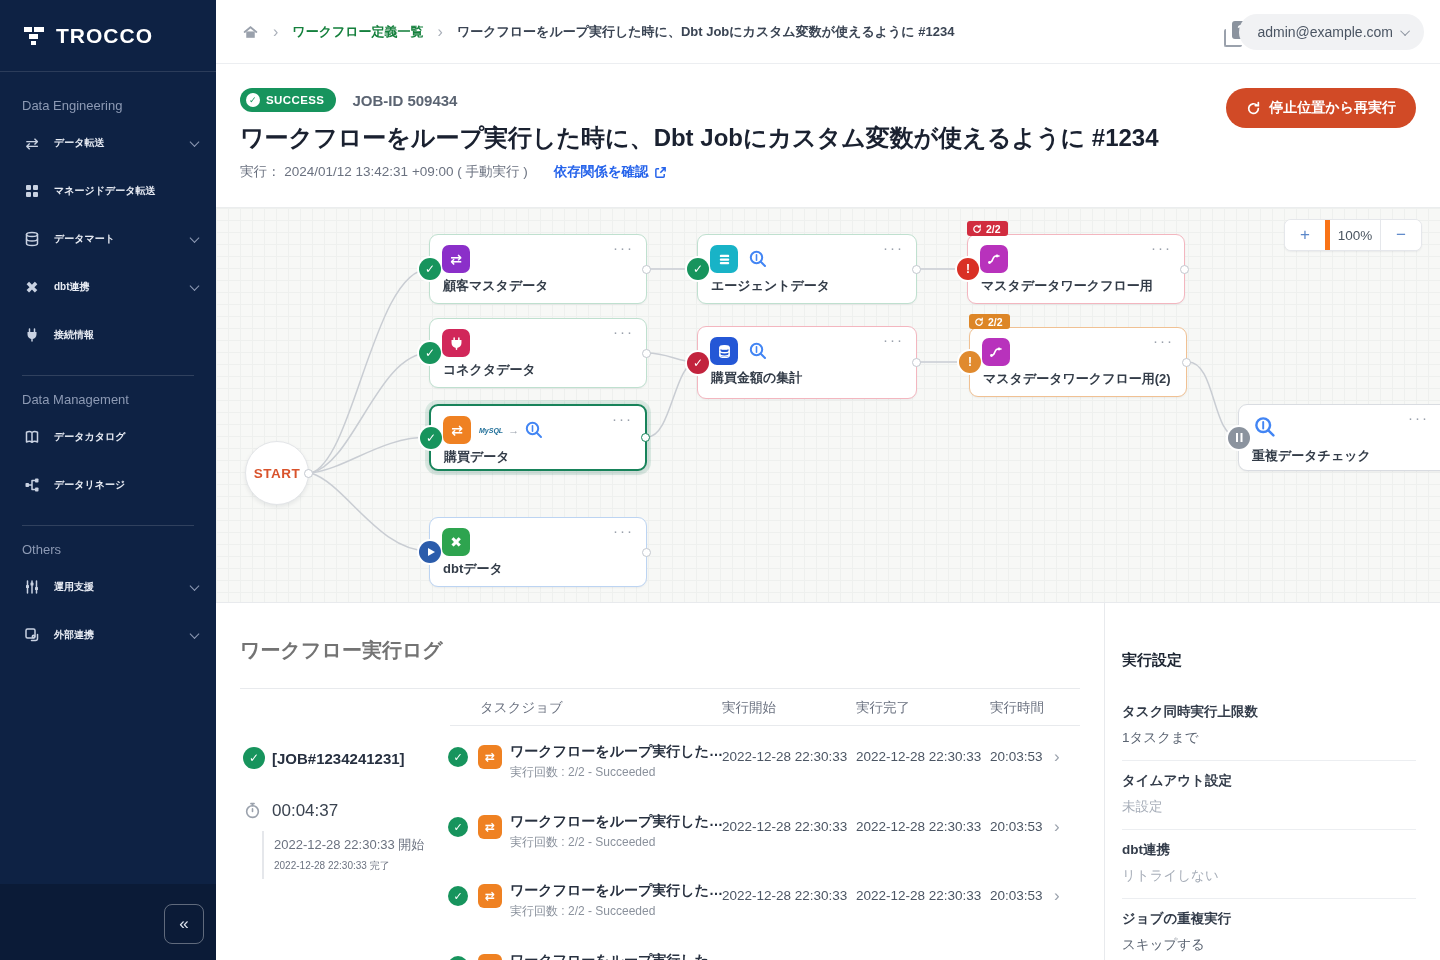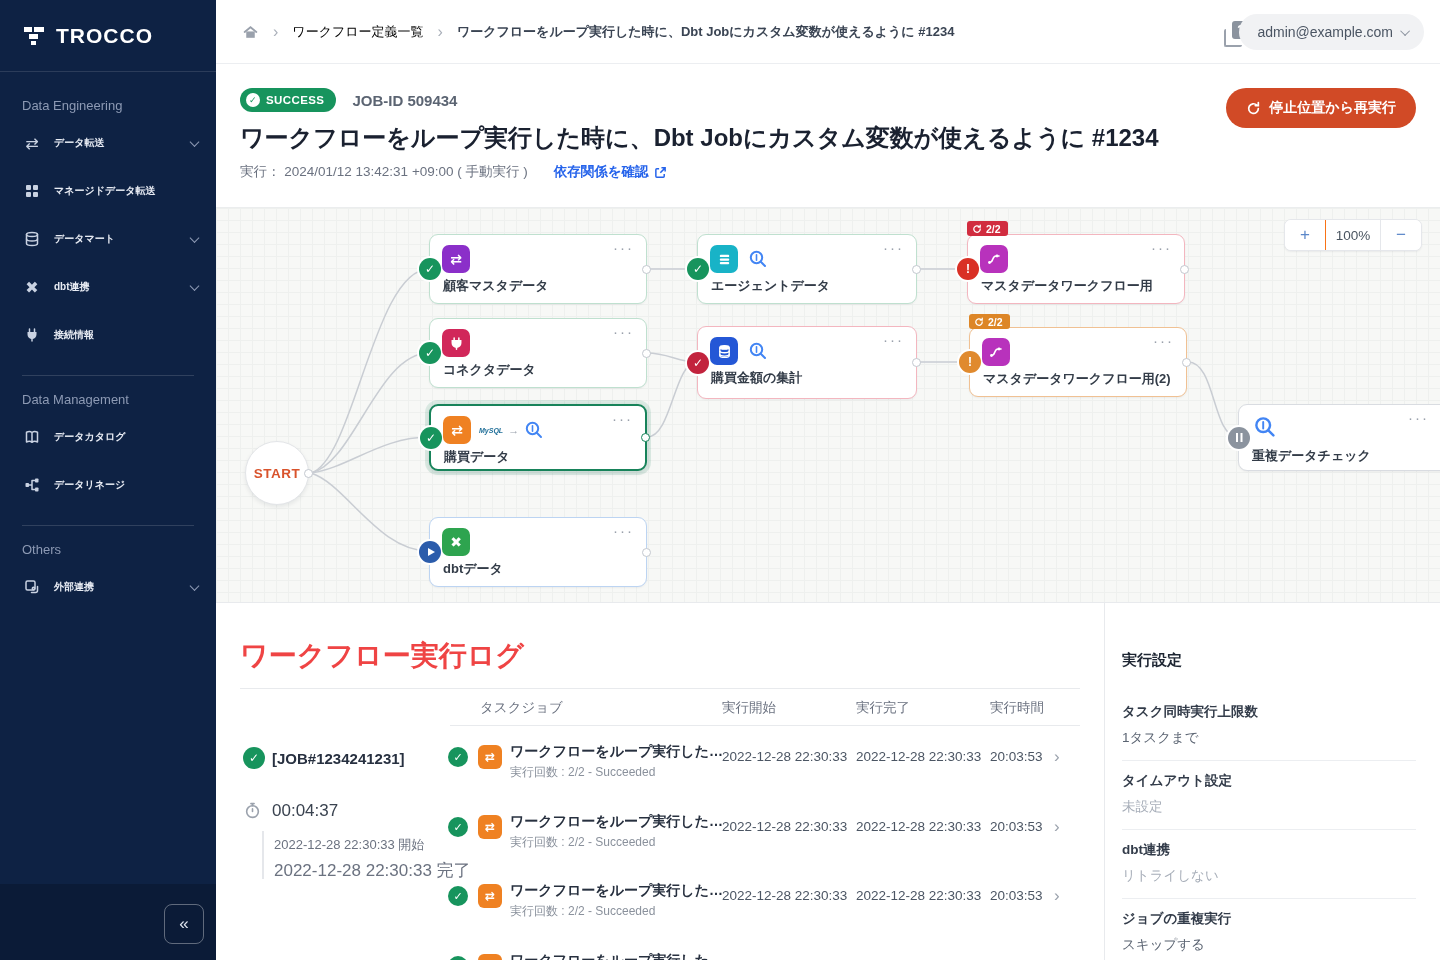--- a/index.html
+++ b/index.html
@@ -23,21 +23,21 @@
   .sb-svg { stroke:#c9d2e2; fill:none; stroke-width:1.5; stroke-linecap:round; stroke-linejoin:round; }
   .sb-svg .fill { fill:#c9d2e2; stroke:none; }
 
   
   .main { position:absolute; left:216px; top:0; width:1224px; height:960px; }
 
   
   .topbar { position:relative; height:64px; background:#fff; border-bottom:1px solid #eceef1; }
   .crumbs { position:absolute; left:26px; top:0; height:64px; display:flex; align-items:center; gap:14px; }
   .crumb-sep { color:#aab0ba; font-size:16px; }
-  .crumb { color:#000000; font-size:13px; cursor:pointer; }
+  .crumb { color:#15803d; font-size:13px; cursor:pointer;font-weight:bold; }
   .crumb.current { color:#3a4453; font-weight:700; cursor:default; }
   .help-wrap { position:absolute; right:190px; top:21px; width:22px; height:22px; cursor:pointer; }
   .help-back { position:absolute; left:-4px; bottom:-4px; width:18px; height:18px; border-left:2px solid #9aa1ac; border-bottom:2px solid #9aa1ac; border-radius:2px; }
   .help-box { position:absolute; right:0; top:0; width:18px; height:18px; background:#8b939e; border-radius:3px; color:#fff; font-size:12px; font-weight:700; display:flex; align-items:center; justify-content:center; }
   .user-pill { position:absolute; right:16px; top:14px; height:36px; background:#f1f2f4; border-radius:999px; display:flex; align-items:center; padding:0 14px 0 18px; gap:10px; cursor:pointer; }
   .user-pill .email { color:#4b5563; font-size:14px; }
   .pill-chev { width:7px; height:7px; border-left:1.6px solid #8b939e; border-bottom:1.6px solid #8b939e; transform:rotate(-45deg) translateY(-2px); }
 
   
   .header { position:relative; height:143px; background:#fff; }
@@ -81,40 +81,40 @@
   .tri { width:0; height:0; border-left:7px solid #fff; border-top:4.5px solid transparent; border-bottom:4.5px solid transparent; margin-left:2px; }
   .pausebars { display:inline-block; width:2.5px; height:9px; background:#fff; box-shadow:4.5px 0 0 #fff; margin-right:4.5px; }
   .loop-badge { position:absolute; top:-14px; left:-1px; height:15px; border-radius:3px; color:#fff; font-size:10.5px; font-weight:700; display:flex; align-items:center; gap:4px; padding:0 7px 0 5px; }
   .loop-badge.red { background:#d12c3f; } .loop-badge.org { background:#dd8627; }
   .sub-icons { position:absolute; left:48px; top:14px; display:flex; align-items:center; gap:5px; }
   .mysql-txt { font-size:7px; font-weight:700; font-style:italic; color:#1f6e98; }
   .mini-arrow { color:#9aa1ac; font-size:11px; }
   .mag-alone { position:absolute; left:14px; top:10px; }
   .zoomctl { position:absolute; right:18px; top:11px; height:32px; background:#fff; border:1px solid #e5e7eb; border-radius:7px; box-shadow:0 1px 2px rgba(16,24,40,.06); display:flex; align-items:stretch; overflow:hidden; }
   .zoomctl .zbtn { width:40px; display:flex; align-items:center; justify-content:center; color:#5b87c9; font-size:17px; cursor:pointer; background:#fff; border:none; font-family:inherit; }
-  .zoomctl .zval { width:56px; display:flex; align-items:center; justify-content:center; color:#4a5560; font-size:13.5px; border-left:1px solid #f97316; border-right:1px solid #e5e7eb; }
+  .zoomctl .zval { width:56px; display:flex; align-items:center; justify-content:center; color:#4a5560; font-size:13.5px; border-left:5px solid #f97316; border-right:1px solid #e5e7eb; }
 
   
   .logsec { position:relative; height:357px; background:#fff; }
-  .log-heading { position:absolute; left:24px; top:34px; font-size:28px; font-weight:700; color:#ef4444; }
+  .log-heading { position:absolute; left:24px; top:34px; font-size:20px; font-weight:700; color:#737373; }
   .log-div-full { position:absolute; left:24px; top:85px; width:840px; height:1px; background:#e8eaed; }
   .ch-task { position:absolute; left:264px; top:96px; color:#6b7280; font-size:13.5px; }
   .ch-start { position:absolute; left:506px; top:96px; color:#6b7280; font-size:13.5px; }
   .ch-end { position:absolute; left:640px; top:96px; color:#6b7280; font-size:13.5px; }
   .ch-dur { position:absolute; left:774px; top:96px; color:#6b7280; font-size:13.5px; }
   .log-div-cols { position:absolute; left:234px; top:122px; width:630px; height:1px; background:#e8eaed; }
   .vdiv { position:absolute; left:888px; top:0; bottom:0; width:1px; background:#e8eaed; }
 
   .job-check { position:absolute; left:27px; top:144px; width:22px; height:22px; border-radius:50%; background:#17945d; color:#fff; font-size:12px; font-weight:700; display:flex; align-items:center; justify-content:center; }
   .job-id { position:absolute; left:56px; top:147px; font-size:15px; font-weight:700; color:#273040; }
   .job-dur { position:absolute; left:56px; top:198px; font-size:17px; color:#3a4350; }
   .sw-icon { position:absolute; left:28px; top:199px; }
   .job-vline { position:absolute; left:46px; top:228px; width:2px; height:48px; background:#e5e7eb; }
   .job-start { position:absolute; left:58px; top:233px; font-size:13px; color:#6b7280; }
-  .job-end { position:absolute; left:58px; top:256px; font-size:17px; color:#6b7280; }
+  .job-end { position:absolute; left:58px; top:256px; font-size:10px; color:#6b7280; }
 
   .trow { position:absolute; left:226px; width:648px; height:70px; cursor:pointer; }
   .trow .rcheck { position:absolute; left:6px; top:24px; width:20px; height:20px; border-radius:50%; background:#17945d; color:#fff; font-size:11px; font-weight:700; display:flex; align-items:center; justify-content:center; }
   .trow .ricon { position:absolute; left:36px; top:22px; width:24px; height:24px; border-radius:6px; background:#ef8122; color:#fff; font-size:12px; font-weight:700; display:flex; align-items:center; justify-content:center; }
   .trow .rtitle { position:absolute; left:68px; top:20px; font-size:14px; font-weight:700; color:#27303f; white-space:nowrap; }
   .trow .rsub { position:absolute; left:68px; top:41px; font-size:12px; color:#8a919c; }
   .trow .rstart { position:absolute; left:280px; top:26px; font-size:13.5px; color:#4b5563; }
   .trow .rend { position:absolute; left:414px; top:26px; font-size:13.5px; color:#4b5563; }
   .trow .rdur { position:absolute; left:548px; top:26px; font-size:13.5px; color:#4b5563; }
   .trow .rchev { position:absolute; left:612px; top:24px; color:#9aa1ac; font-size:17px; }
@@ -209,20 +209,32 @@
           </svg>
       </span>
       <span class="lbl">データリネージ</span>
     </div>
   </div>
 
   <div class="sb-div"></div>
 
   <div class="sb-section" style="margin-top:10px;">
     <div class="sb-label">Others</div>
+    <div class="sb-item">
+      <span class="ic">
+        <svg class="sb-svg" width="16" height="16" viewBox="0 0 16 16">
+            <path d="M3.5 2v12M8 2v12M12.5 2v12"></path>
+            <rect class="fill" x="2" y="6" width="3" height="3" rx="0.6"></rect>
+            <rect class="fill" x="6.5" y="3.5" width="3" height="3" rx="0.6"></rect>
+            <rect class="fill" x="11" y="8" width="3" height="3" rx="0.6"></rect>
+          </svg>
+      </span>
+      <span class="lbl">運用支援</span>
+      <span class="sb-chev"></span>
+    </div>
     <div class="sb-item">
       <span class="ic">
         <svg class="sb-svg" width="16" height="16" viewBox="0 0 16 16">
             <rect x="2" y="2" width="9" height="9" rx="1.5"></rect>
             <path d="M7.5 13.5h4a2 2 0 0 0 2-2v-4"></path>
             <circle cx="9.5" cy="9.5" r="1.2"></circle>
           </svg>
       </span>
       <span class="lbl">外部連携</span>
       <span class="sb-chev"></span>

